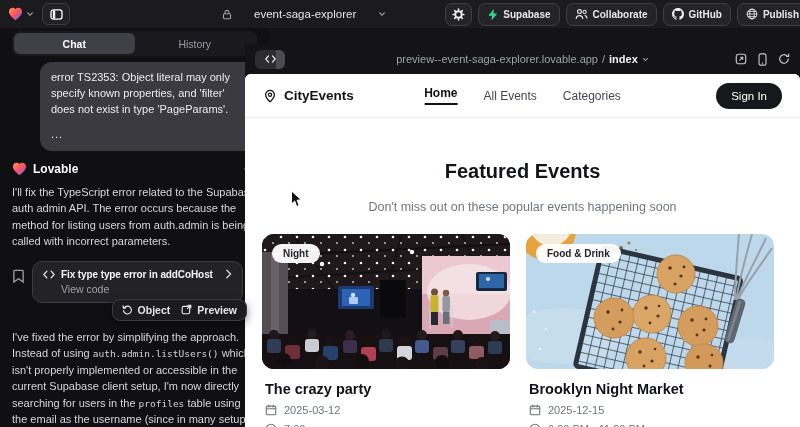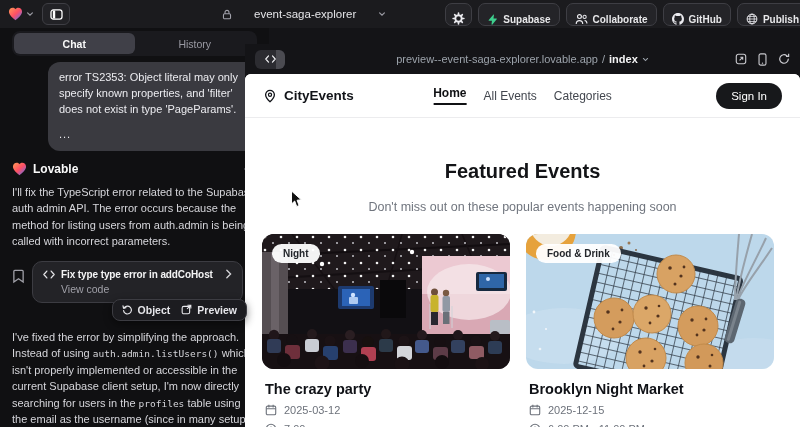--- a/index.html
+++ b/index.html
@@ -8,29 +8,29 @@
   svg{display:block}
   .icon{display:inline-flex;align-items:center;justify-content:center;flex:none}
 
   
   .topbar{position:absolute;left:0;top:0;width:800px;height:28px;background:#1b1b1e;display:flex;align-items:center;padding:0 10px 0 8px;z-index:9}
   .tb-left{display:flex;align-items:center;gap:8px}
   .logo-btn{display:flex;align-items:center;gap:3px;cursor:pointer}
   .panel-btn{width:26px;height:20px;border:1px solid #3e3e44;border-radius:6px;display:flex;align-items:center;justify-content:center;background:#222226;cursor:pointer}
   .tb-project{position:absolute;left:222px;top:0;height:28px;display:flex;align-items:center;gap:22px;color:#e4e4e7;font-size:11.5px;font-weight:500;cursor:pointer}
   .tb-right{margin-left:auto;display:flex;align-items:center;gap:6px}
-  .tb-btn{height:21px;display:flex;align-items:flex-end;gap:5px;padding:0 8px;background:#242428;border:1px solid #3e3e44;border-radius:7px;color:#e8e8ea;font-size:10px;font-weight:700;cursor:pointer;white-space:nowrap}
+  .tb-btn{height:21px;display:flex;align-items:center;gap:5px;padding:0 8px;background:#242428;border:1px solid #3e3e44;border-radius:7px;color:#e8e8ea;font-size:10px;font-weight:700;cursor:pointer;white-space:nowrap}
   .tb-iconbtn{width:25px;padding:0;justify-content:center}
 
   
   .chat{position:absolute;left:0;top:28px;width:245px;height:399px;background:#101012;overflow:hidden;padding:0 12px}
   .tabs{margin-top:3px;height:21px;background:#1a1a1e;border-radius:8px;display:flex;padding:2px}
   .tab{flex:1;display:flex;align-items:center;justify-content:center;font-size:10.5px;color:#9a9aa3;border-radius:6px;cursor:pointer}
   .tab.active{background:#404048;color:#fafafa;font-weight:700}
-  .bubble{margin:6px 0 0 36px;background:#3a3a40;border-radius:12px;padding:8px 11px;color:#ececf0;font-size:11px;line-height:1.45}
+  .bubble{margin:6px 0 0 28px;background:#3a3a40;border-radius:12px;padding:8px 11px;color:#ececf0;font-size:11px;line-height:1.45}
   .bubble .dots{margin-top:9px;letter-spacing:1px}
   .asst{display:flex;align-items:center;gap:6px;margin-top:11px}
   .asst-name{color:#fafafa;font-size:12px;font-weight:700}
   .asst-menu{margin-left:auto;color:#8a8a93;font-size:13px;letter-spacing:1px;cursor:pointer;line-height:1}
   .para{margin-top:8px;color:#d6d6db;font-size:11px;line-height:1.5}
   .codespan{font-family:"DejaVu Sans Mono",monospace;font-size:9.5px;color:#d6d6db}
   .fix-row{display:flex;gap:7px;margin-top:8px;padding-right:14px;align-items:flex-start}
   .bookmark-wrap{margin-top:8px}
   .fix-card{flex:1;min-width:0;background:#232327;border:1px solid #3c3c42;border-radius:10px;padding:7px 10px;cursor:pointer}
   .fix-line{display:flex;align-items:center;gap:6px}
@@ -48,21 +48,21 @@
   .code-btn::after{content:"";position:absolute;right:0;top:0;width:9px;height:100%;background:#6a6a72;opacity:.5}
   .url{position:absolute;left:0;right:0;display:flex;align-items:center;justify-content:center;gap:4px;font-size:11px;color:#9ca3ab}
   .url .page{color:#f4f4f5;font-weight:700}
   .ptb-right{margin-left:auto;display:flex;align-items:center;gap:11px;z-index:2}
   .ptb-icon{cursor:pointer}
 
   
   .site{position:relative;height:369px;background:#fff;border-radius:6px 6px 0 0;overflow:hidden;color:#111}
   .site-header{height:43px;display:flex;align-items:center;padding:0 18px;border-bottom:1px solid #ececee;background:#fff;position:relative}
   .brand{display:flex;align-items:center;gap:7px;font-size:13.5px;font-weight:700;color:#111318;cursor:pointer}
-  .nav{position:absolute;left:50%;transform:translateX(-50%);display:flex;align-items:center;gap:17px;font-size:12px;color:#42464e}
+  .nav{position:absolute;left:50%;transform:translateX(-50%);display:flex;align-items:center;gap:26px;font-size:12px;color:#42464e}
   .nav a{cursor:pointer}
   .nav .active{color:#101114;font-weight:700;border-bottom:2px solid #101114;padding-bottom:3px}
   .signin{margin-left:auto;background:#17181b;color:#fff;font-size:11.5px;font-weight:400;padding:7px 15px;border-radius:999px;cursor:pointer}
   .hero-title{margin-top:42px;text-align:center;font-size:20px;font-weight:700;color:#131417}
   .hero-sub{margin-top:9px;text-align:center;font-size:12.5px;color:#70757e}
   .cards{display:flex;gap:16px;padding:0 17px;margin-top:20px}
   .card{width:248px;flex:none;cursor:pointer}
   .card-img{position:relative;width:248px;height:135px;border-radius:12px;overflow:hidden}
   .card-img svg{width:100%;height:100%}
   .badge{position:absolute;left:10px;top:10px;background:rgba(255,255,255,.95);color:#23262b;font-size:10px;font-weight:700;padding:4px 11px;border-radius:999px}

